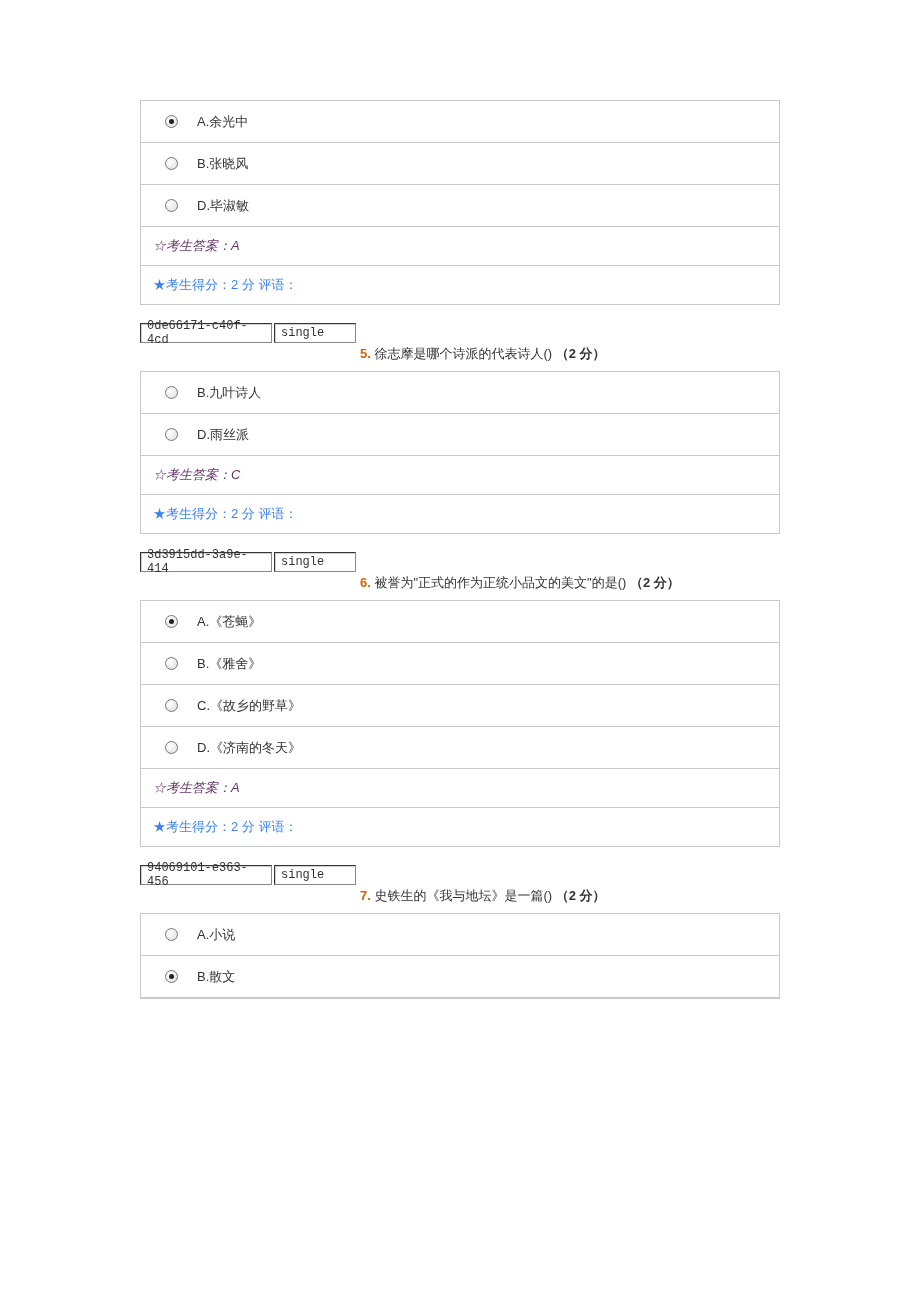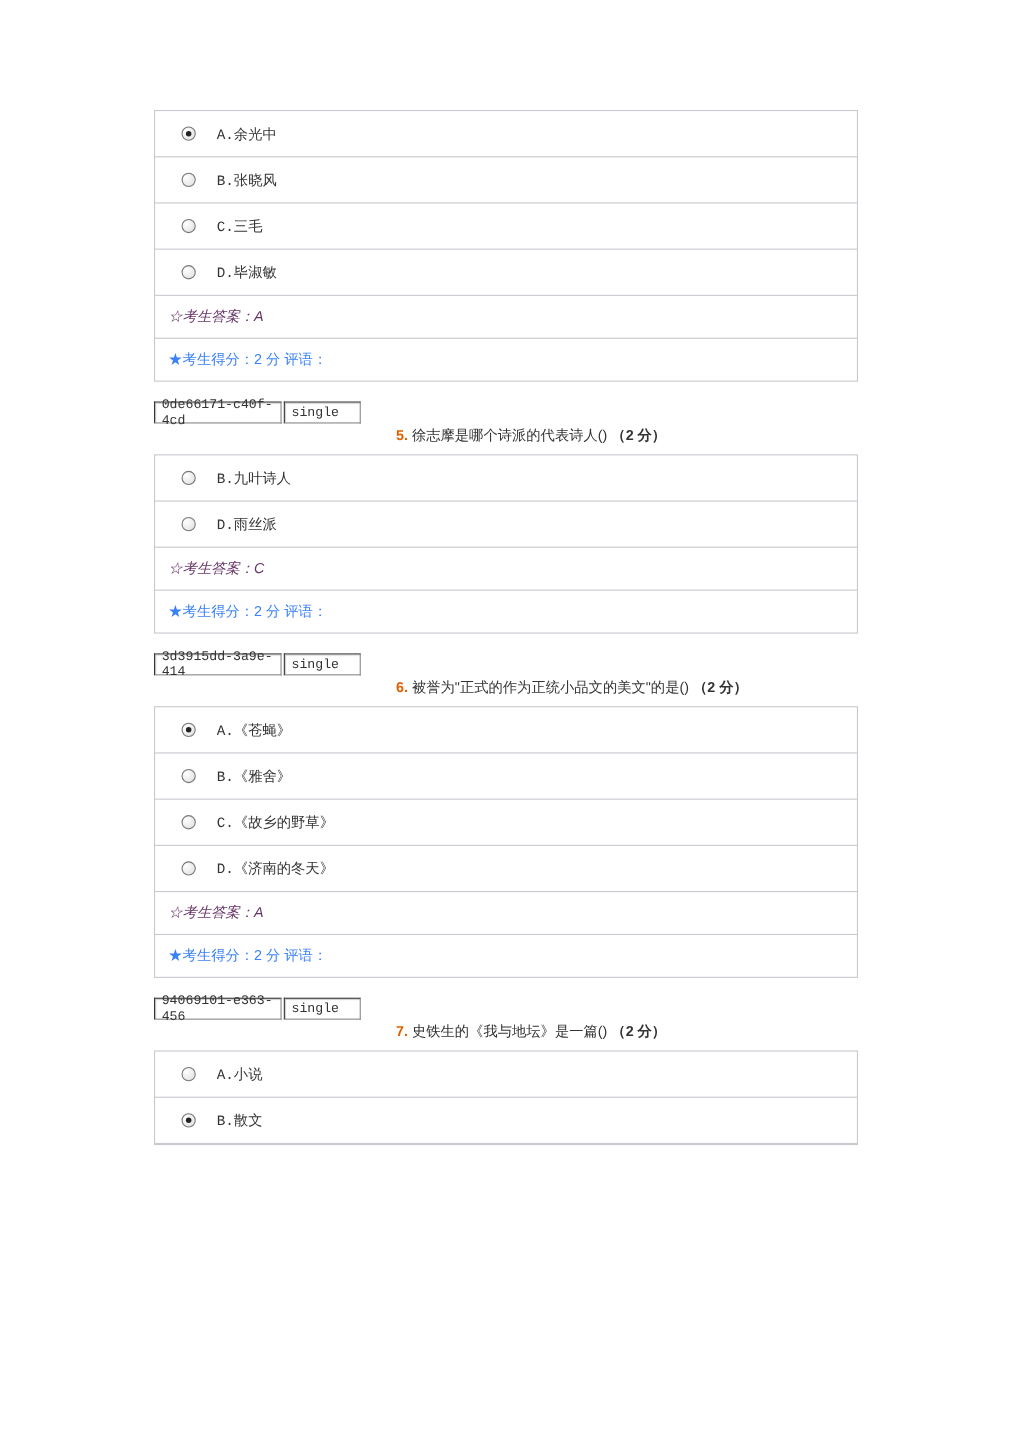--- a/index.html
+++ b/index.html
@@ -25,35 +25,35 @@
     .id-box {
       border: 1px inset #888;
       background: #fff;
       padding: 2px 6px;
       font-family: "Courier New", monospace;
       font-size: 12px;
       color: #333;
       height: 20px;
       display: inline-flex;
       align-items: center;
-      width: 116px;
+      width: 132px;
       box-shadow: inset 1px 1px 1px rgba(0,0,0,0.2);
     }
     .type-box {
       border: 1px inset #888;
       background: #fff;
       padding: 2px 6px;
       font-family: "Courier New", monospace;
       font-size: 12px;
       color: #333;
       height: 20px;
       margin-left: 2px;
       display: inline-flex;
       align-items: center;
-      width: 70px;
+      width: 82px;
       box-shadow: inset 1px 1px 1px rgba(0,0,0,0.2);
     }
     .question-text {
       margin-left: 8px;
       vertical-align: middle;
     }
     .question-text.below {
       display: block;
       margin-left: 220px;
       margin-top: -6px;
@@ -75,21 +75,20 @@
       border: 1px solid #c8c8d0;
       width: 100%;
       margin-bottom: 0;
     }
     .option-row {
       display: flex;
       align-items: center;
       border-bottom: 1px solid #c8c8d0;
       padding: 8px 10px;
       min-height: 42px;
-      font-family: Liberation Mono, monospace;
     }
     .radio-wrap {
       width: 40px;
       display: flex;
       justify-content: center;
       align-items: center;
     }
     .radio-icon {
       width: 13px;
       height: 13px;
@@ -143,26 +142,20 @@
         <div class="option-row">
           <div class="radio-wrap">
             <span class="radio-icon"></span>
           </div>
           <div class="option-text">B.张晓风</div>
         </div>
         <div class="option-row">
           <div class="radio-wrap">
             <span class="radio-icon"></span>
           </div>
-          <div class="option-text">C.三毛</div>
-        </div>
-        <div class="option-row">
-          <div class="radio-wrap">
-            <span class="radio-icon"></span>
-          </div>
           <div class="option-text">D.毕淑敏</div>
         </div>
         <div class="answer-row">☆考生答案：A</div>
         <div class="score-row">★考生得分：2 分  评语：</div>
       </div>
     </div>
     <div class="spacer"></div>
     <div class="question-block">
       <div class="question-header">
         <span class="id-box">0de66171-c40f-4cd</span>

